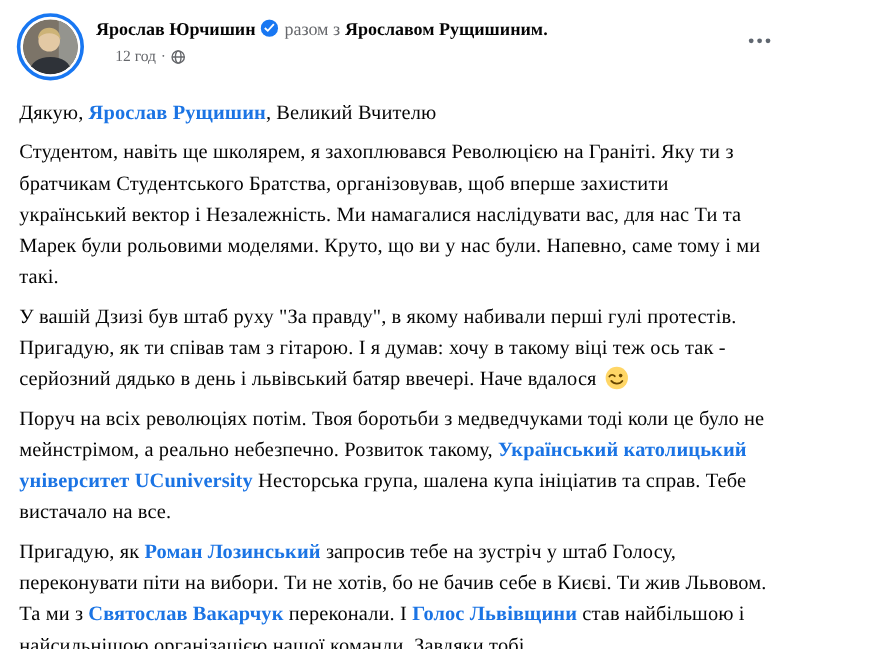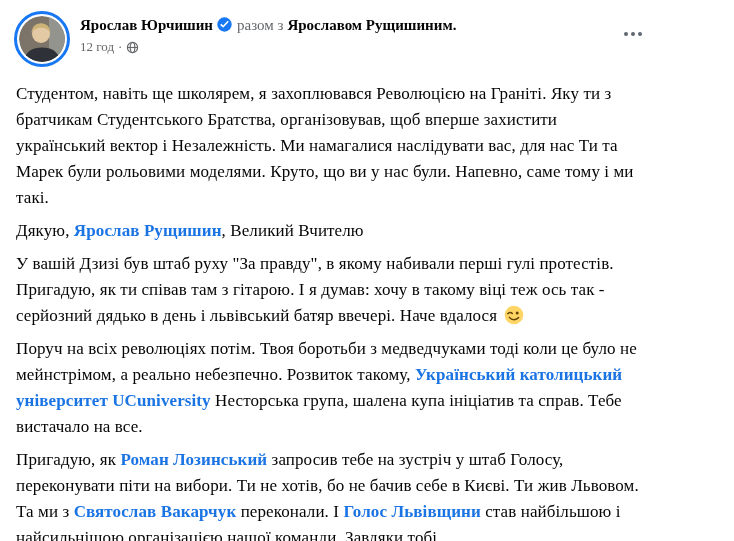--- a/index.html
+++ b/index.html
@@ -44,21 +44,21 @@
   .with-text { color: #65676b; font-weight: 400; margin-right: 4px; }
   .tagged { font-weight: 700; cursor: pointer; }
   .period { color: #050505; font-weight: 700; }
   .meta-line {
     margin-top: 4px;
     display: flex;
     align-items: center;
     font-size: 13px;
     color: #65676b;
   }
-  .timestamp { cursor: pointer; }
+  .timestamp { cursor: pointer; margin-left: 16px; }
   .mid-dot { margin: 0 4px; }
   .globe { line-height: 0; display: inline-block; }
   .more-btn {
     position: absolute;
     right: 18px; top: 24px;
     background: none; border: none;
     display: flex; gap: 3px; align-items: center;
     padding: 8px 4px;
     cursor: pointer;
   }
@@ -121,22 +121,22 @@
         </span>
       </div>
     </div>
     <button class="more-btn" aria-label="More options">
       <span class="dot3"></span>
         <span class="dot3"></span>
         <span class="dot3"></span>
     </button>
   </div>
   <div class="post-body">
+      <div class="para"><span class="post-text">Дякую, </span><span class="post-link">Ярослав Рущишин</span><span class="post-text">, Великий Вчителю</span></div>
       <div class="para"><span class="post-text">Студентом, навіть ще школярем, я захоплювався Революцією на Граніті. Яку ти з братчикам Студентського Братства, організовував, щоб вперше захистити український вектор і Незалежність. Ми намагалися наслідувати вас, для нас Ти та Марек були рольовими моделями. Круто, що ви у нас були. Напевно, саме тому і ми такі.</span></div>
-      <div class="para"><span class="post-text">Дякую, </span><span class="post-link">Ярослав Рущишин</span><span class="post-text">, Великий Вчителю</span></div>
       <div class="para"><span class="post-text">У вашій Дзизі був штаб руху "За правду", в якому набивали перші гулі протестів. Пригадую, як ти співав там з гітарою. І я думав: хочу в такому віці теж ось так - серйозний дядько в день і львівський батяр ввечері. Наче вдалося </span><span class="emoji"><svg width="20" height="20" viewBox="0 0 20 20" aria-hidden="true">
             <circle cx="10" cy="10" r="9.3" fill="#ffd666"></circle>
             <circle cx="13.2" cy="8" r="1.5" fill="#664500"></circle>
             <path d="M3.8 8.7c1.2-1.6 3.3-1.6 4.5-.2" stroke="#664500" stroke-width="1.5" fill="none" stroke-linecap="round"></path>
             <path d="M5.4 12.4c2.3 3 7.1 2.9 9.2.1" stroke="#664500" stroke-width="1.5" fill="none" stroke-linecap="round"></path>
           </svg></span></div>
       <div class="para"><span class="post-text">Поруч на всіх революціях потім. Твоя боротьби з медведчуками тоді коли це було не мейнстрімом, а реально небезпечно. Розвиток такому, </span><span class="post-link">Український католицький університет UCuniversity</span><span class="post-text"> Несторська група, шалена купа ініціатив та справ. Тебе вистачало на все.</span></div>
       <div class="para"><span class="post-text">Пригадую, як </span><span class="post-link">Роман Лозинський</span><span class="post-text"> запросив тебе на зустріч у штаб Голосу, переконувати піти на вибори. Ти не хотів, бо не бачив себе в Києві. Ти жив Львовом. Та ми з </span><span class="post-link">Святослав Вакарчук</span><span class="post-text"> переконали. І </span><span class="post-link">Голос Львівщини</span><span class="post-text"> став найбільшою і найсильнішою організацією нашої команди. Завдяки тобі.</span></div>
     </div>
 </div>

